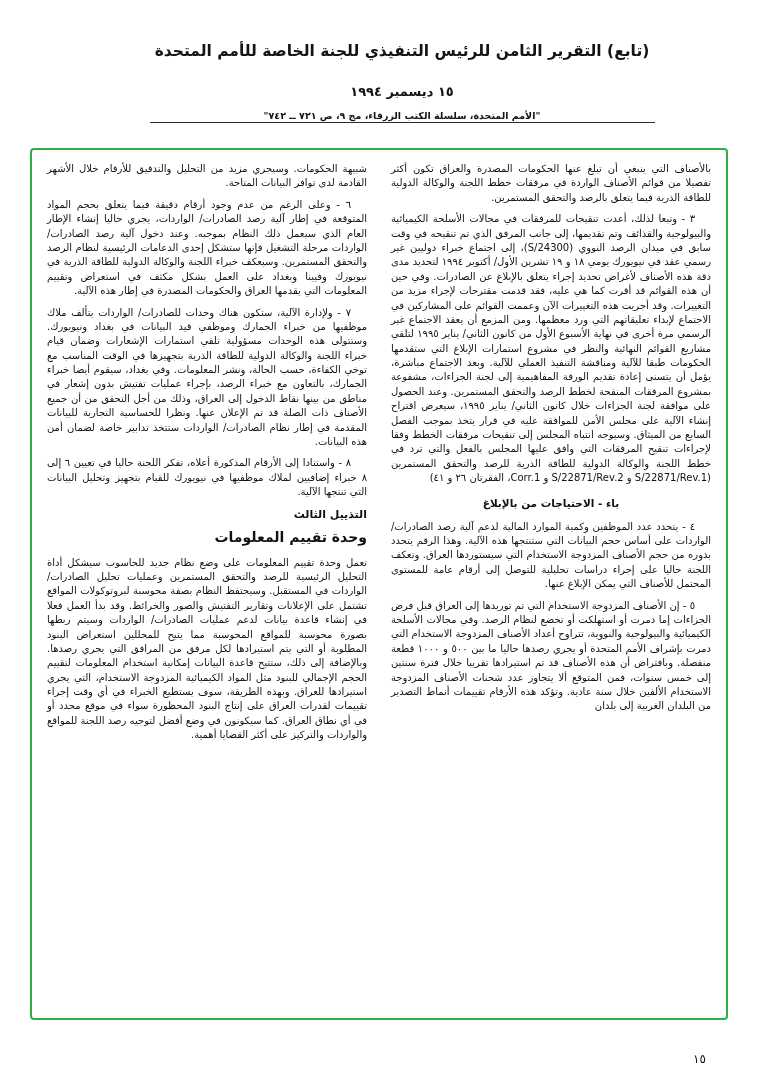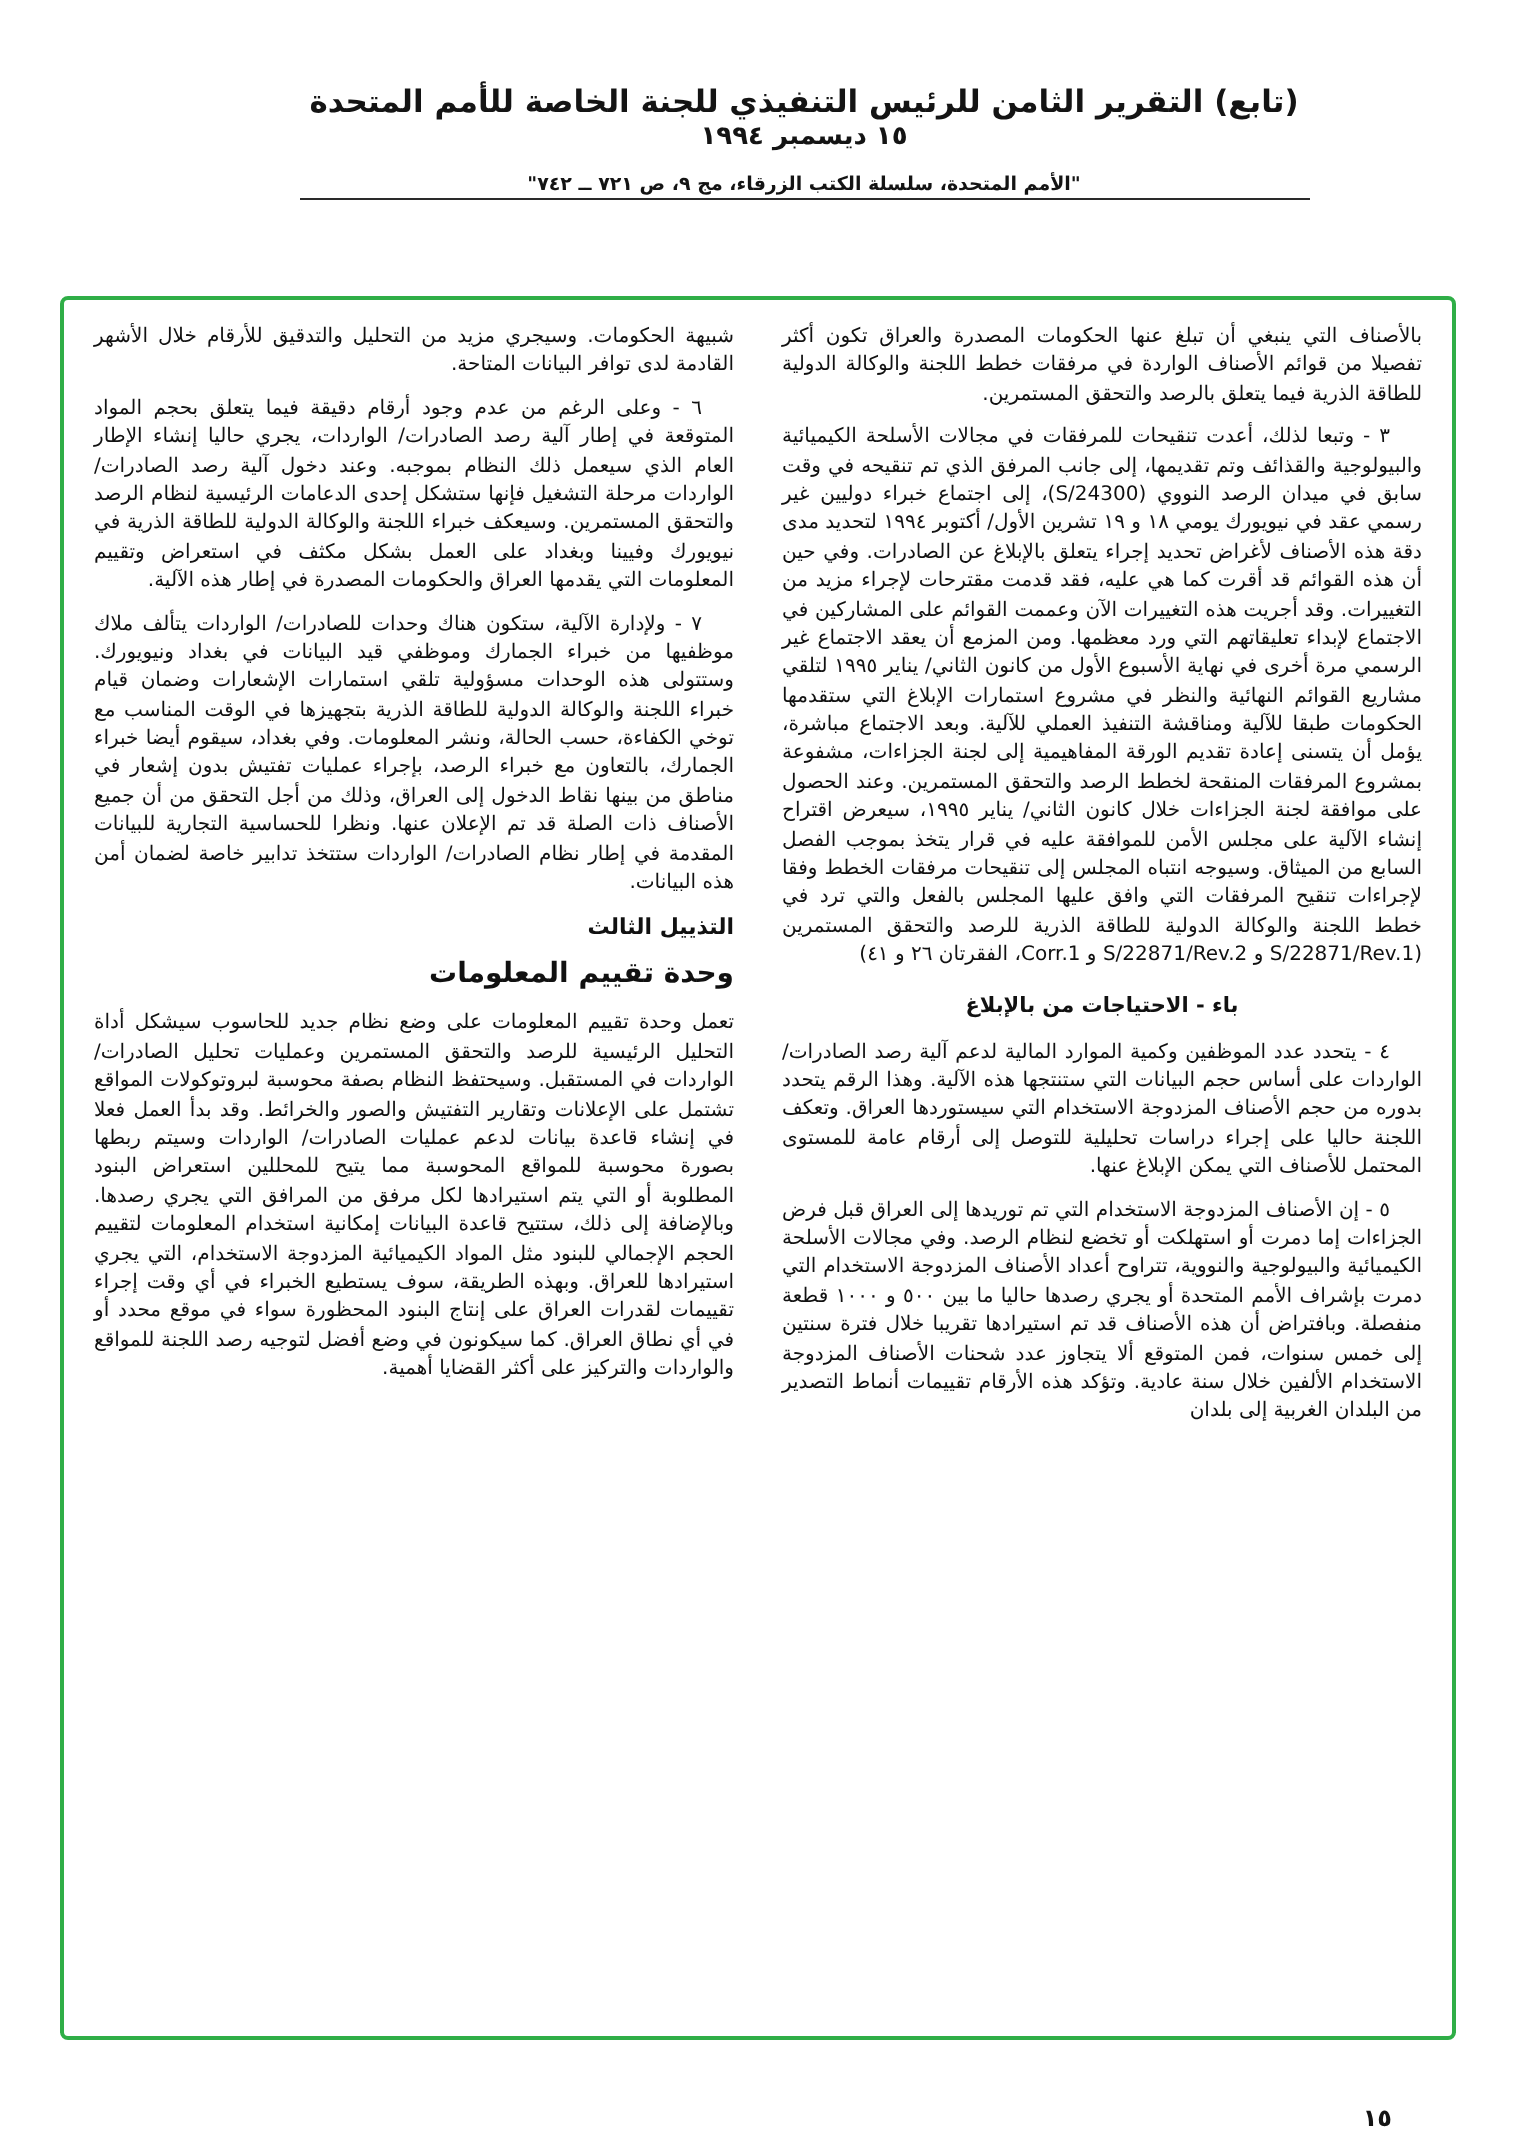--- a/index.html
+++ b/index.html
@@ -23,21 +23,21 @@
     padding-top: 42px;
     padding-left: 46px;
   }
   .doc-title {
     margin: 0;
     font-size: 15.5px;
     font-weight: bold;
     letter-spacing: 0.2px;
   }
   .doc-date {
-    margin-top: 1px;
+    margin-top: 24px;
     font-size: 13px;
     font-weight: bold;
     letter-spacing: 2px;
   }
   .doc-source {
     margin-top: 11px;
     font-size: 9.5px;
     font-weight: bold;
   }
   .header-rule {
@@ -90,23 +90,23 @@
   }
   .unit-heading {
     font-size: 14px;
     font-weight: bold;
     text-align: right;
     margin: 0 0 8px;
   }
   .page-number {
     position: absolute;
     top: 1052px;
-    right: 62px;
+    right: 52px;
     font-size: 12px;
-    font-weight: bold;
+    font-weight: normal;
   }
 </style>
 </head>
 <body>
 
 <div class="page">
 
   <header class="doc-header">
     <h1 class="doc-title">(تابع) التقرير الثامن للرئيس التنفيذي للجنة الخاصة للأمم المتحدة</h1>
     <div class="doc-date">١٥ ديسمبر ١٩٩٤</div>
@@ -121,20 +121,21 @@
       <p class="numbered">٣ -  وتبعا لذلك، أعدت تنقيحات للمرفقات في مجالات الأسلحة الكيميائية والبيولوجية والقذائف وتم تقديمها، إلى جانب المرفق الذي تم تنقيحه في وقت سابق في ميدان الرصد النووي (S/24300)، إلى اجتماع خبراء دوليين غير رسمي عقد في نيويورك يومي ١٨ و ١٩ تشرين الأول/ أكتوبر ١٩٩٤ لتحديد مدى دقة هذه الأصناف لأغراض تحديد إجراء يتعلق بالإبلاغ عن الصادرات. وفي حين أن هذه القوائم قد أقرت كما هي عليه، فقد قدمت مقترحات لإجراء مزيد من التغييرات. وقد أجريت هذه التغييرات الآن وعممت القوائم على المشاركين في الاجتماع لإبداء تعليقاتهم التي ورد معظمها. ومن المزمع أن يعقد الاجتماع غير الرسمي مرة أخرى في نهاية الأسبوع الأول من كانون الثاني/ يناير ١٩٩٥ لتلقي مشاريع القوائم النهائية والنظر في مشروع استمارات الإبلاغ التي ستقدمها الحكومات طبقا للآلية ومناقشة التنفيذ العملي للآلية. وبعد الاجتماع مباشرة، يؤمل أن يتسنى إعادة تقديم الورقة المفاهيمية إلى لجنة الجزاءات، مشفوعة بمشروع المرفقات المنقحة لخطط الرصد والتحقق المستمرين. وعند الحصول على موافقة لجنة الجزاءات خلال كانون الثاني/ يناير ١٩٩٥، سيعرض اقتراح إنشاء الآلية على مجلس الأمن للموافقة عليه في قرار يتخذ بموجب الفصل السابع من الميثاق. وسيوجه انتباه المجلس إلى تنقيحات مرفقات الخطط وفقا لإجراءات تنقيح المرفقات التي وافق عليها المجلس بالفعل والتي ترد في خطط اللجنة والوكالة الدولية للطاقة الذرية للرصد والتحقق المستمرين (S/22871/Rev.1 و S/22871/Rev.2 و Corr.1، الفقرتان ٢٦ و ٤١)</p>
       <h2 class="section-heading">باء - الاحتياجات من بالإبلاغ</h2>
       <p class="numbered">٤ -  يتحدد عدد الموظفين وكمية الموارد المالية لدعم آلية رصد الصادرات/ الواردات على أساس حجم البيانات التي ستنتجها هذه الآلية. وهذا الرقم يتحدد بدوره من حجم الأصناف المزدوجة الاستخدام التي سيستوردها العراق. وتعكف اللجنة حاليا على إجراء دراسات تحليلية للتوصل إلى أرقام عامة للمستوى المحتمل للأصناف التي يمكن الإبلاغ عنها.</p>
       <p class="numbered">٥ -  إن الأصناف المزدوجة الاستخدام التي تم توريدها إلى العراق قبل فرض الجزاءات إما دمرت أو استهلكت أو تخضع لنظام الرصد. وفي مجالات الأسلحة الكيميائية والبيولوجية والنووية، تتراوح أعداد الأصناف المزدوجة الاستخدام التي دمرت بإشراف الأمم المتحدة أو يجري رصدها حاليا ما بين ٥٠٠ و ١٠٠٠ قطعة منفصلة. وبافتراض أن هذه الأصناف قد تم استيرادها تقريبا خلال فترة سنتين إلى خمس سنوات، فمن المتوقع ألا يتجاوز عدد شحنات الأصناف المزدوجة الاستخدام الألفين خلال سنة عادية. وتؤكد هذه الأرقام تقييمات أنماط التصدير من البلدان الغربية إلى بلدان</p>
     </section>
 
     <section class="column">
       <p>شبيهة الحكومات. وسيجري مزيد من التحليل والتدقيق للأرقام خلال الأشهر القادمة لدى توافر البيانات المتاحة.</p>
       <p class="numbered">٦ -  وعلى الرغم من عدم وجود أرقام دقيقة فيما يتعلق بحجم المواد المتوقعة في إطار آلية رصد الصادرات/ الواردات، يجري حاليا إنشاء الإطار العام الذي سيعمل ذلك النظام بموجبه. وعند دخول آلية رصد الصادرات/ الواردات مرحلة التشغيل فإنها ستشكل إحدى الدعامات الرئيسية لنظام الرصد والتحقق المستمرين. وسيعكف خبراء اللجنة والوكالة الدولية للطاقة الذرية في نيويورك وفيينا وبغداد على العمل بشكل مكثف في استعراض وتقييم المعلومات التي يقدمها العراق والحكومات المصدرة في إطار هذه الآلية.</p>
       <p class="numbered">٧ -  ولإدارة الآلية، ستكون هناك وحدات للصادرات/ الواردات يتألف ملاك موظفيها من خبراء الجمارك وموظفي قيد البيانات في بغداد ونيويورك. وستتولى هذه الوحدات مسؤولية تلقي استمارات الإشعارات وضمان قيام خبراء اللجنة والوكالة الدولية للطاقة الذرية بتجهيزها في الوقت المناسب مع توخي الكفاءة، حسب الحالة، ونشر المعلومات. وفي بغداد، سيقوم أيضا خبراء الجمارك، بالتعاون مع خبراء الرصد، بإجراء عمليات تفتيش بدون إشعار في مناطق من بينها نقاط الدخول إلى العراق، وذلك من أجل التحقق من أن جميع الأصناف ذات الصلة قد تم الإعلان عنها. ونظرا للحساسية التجارية للبيانات المقدمة في إطار نظام الصادرات/ الواردات ستتخذ تدابير خاصة لضمان أمن هذه البيانات.</p>
+      <p class="numbered">٨ -  واستنادا إلى الأرقام المذكورة أعلاه، تفكر اللجنة حاليا في تعيين ٦ إلى ٨ خبراء إضافيين لملاك موظفيها في نيويورك للقيام بتجهيز وتحليل البيانات التي تنتجها الآلية.</p>
       <h2 class="appendix-heading">التذييل الثالث</h2>
       <h3 class="unit-heading">وحدة تقييم المعلومات</h3>
       <p>تعمل وحدة تقييم المعلومات على وضع نظام جديد للحاسوب سيشكل أداة التحليل الرئيسية للرصد والتحقق المستمرين وعمليات تحليل الصادرات/ الواردات في المستقبل. وسيحتفظ النظام بصفة محوسبة لبروتوكولات المواقع تشتمل على الإعلانات وتقارير التفتيش والصور والخرائط. وقد بدأ العمل فعلا في إنشاء قاعدة بيانات لدعم عمليات الصادرات/ الواردات وسيتم ربطها بصورة محوسبة للمواقع المحوسبة مما يتيح للمحللين استعراض البنود المطلوبة أو التي يتم استيرادها لكل مرفق من المرافق التي يجري رصدها. وبالإضافة إلى ذلك، ستتيح قاعدة البيانات إمكانية استخدام المعلومات لتقييم الحجم الإجمالي للبنود مثل المواد الكيميائية المزدوجة الاستخدام، التي يجري استيرادها للعراق. وبهذه الطريقة، سوف يستطيع الخبراء في أي وقت إجراء تقييمات لقدرات العراق على إنتاج البنود المحظورة سواء في موقع محدد أو في أي نطاق العراق. كما سيكونون في وضع أفضل لتوجيه رصد اللجنة للمواقع والواردات والتركيز على أكثر القضايا أهمية.</p>
     </section>
 
   </main>
 
   <div class="page-number">١٥</div>
 
 </div>

